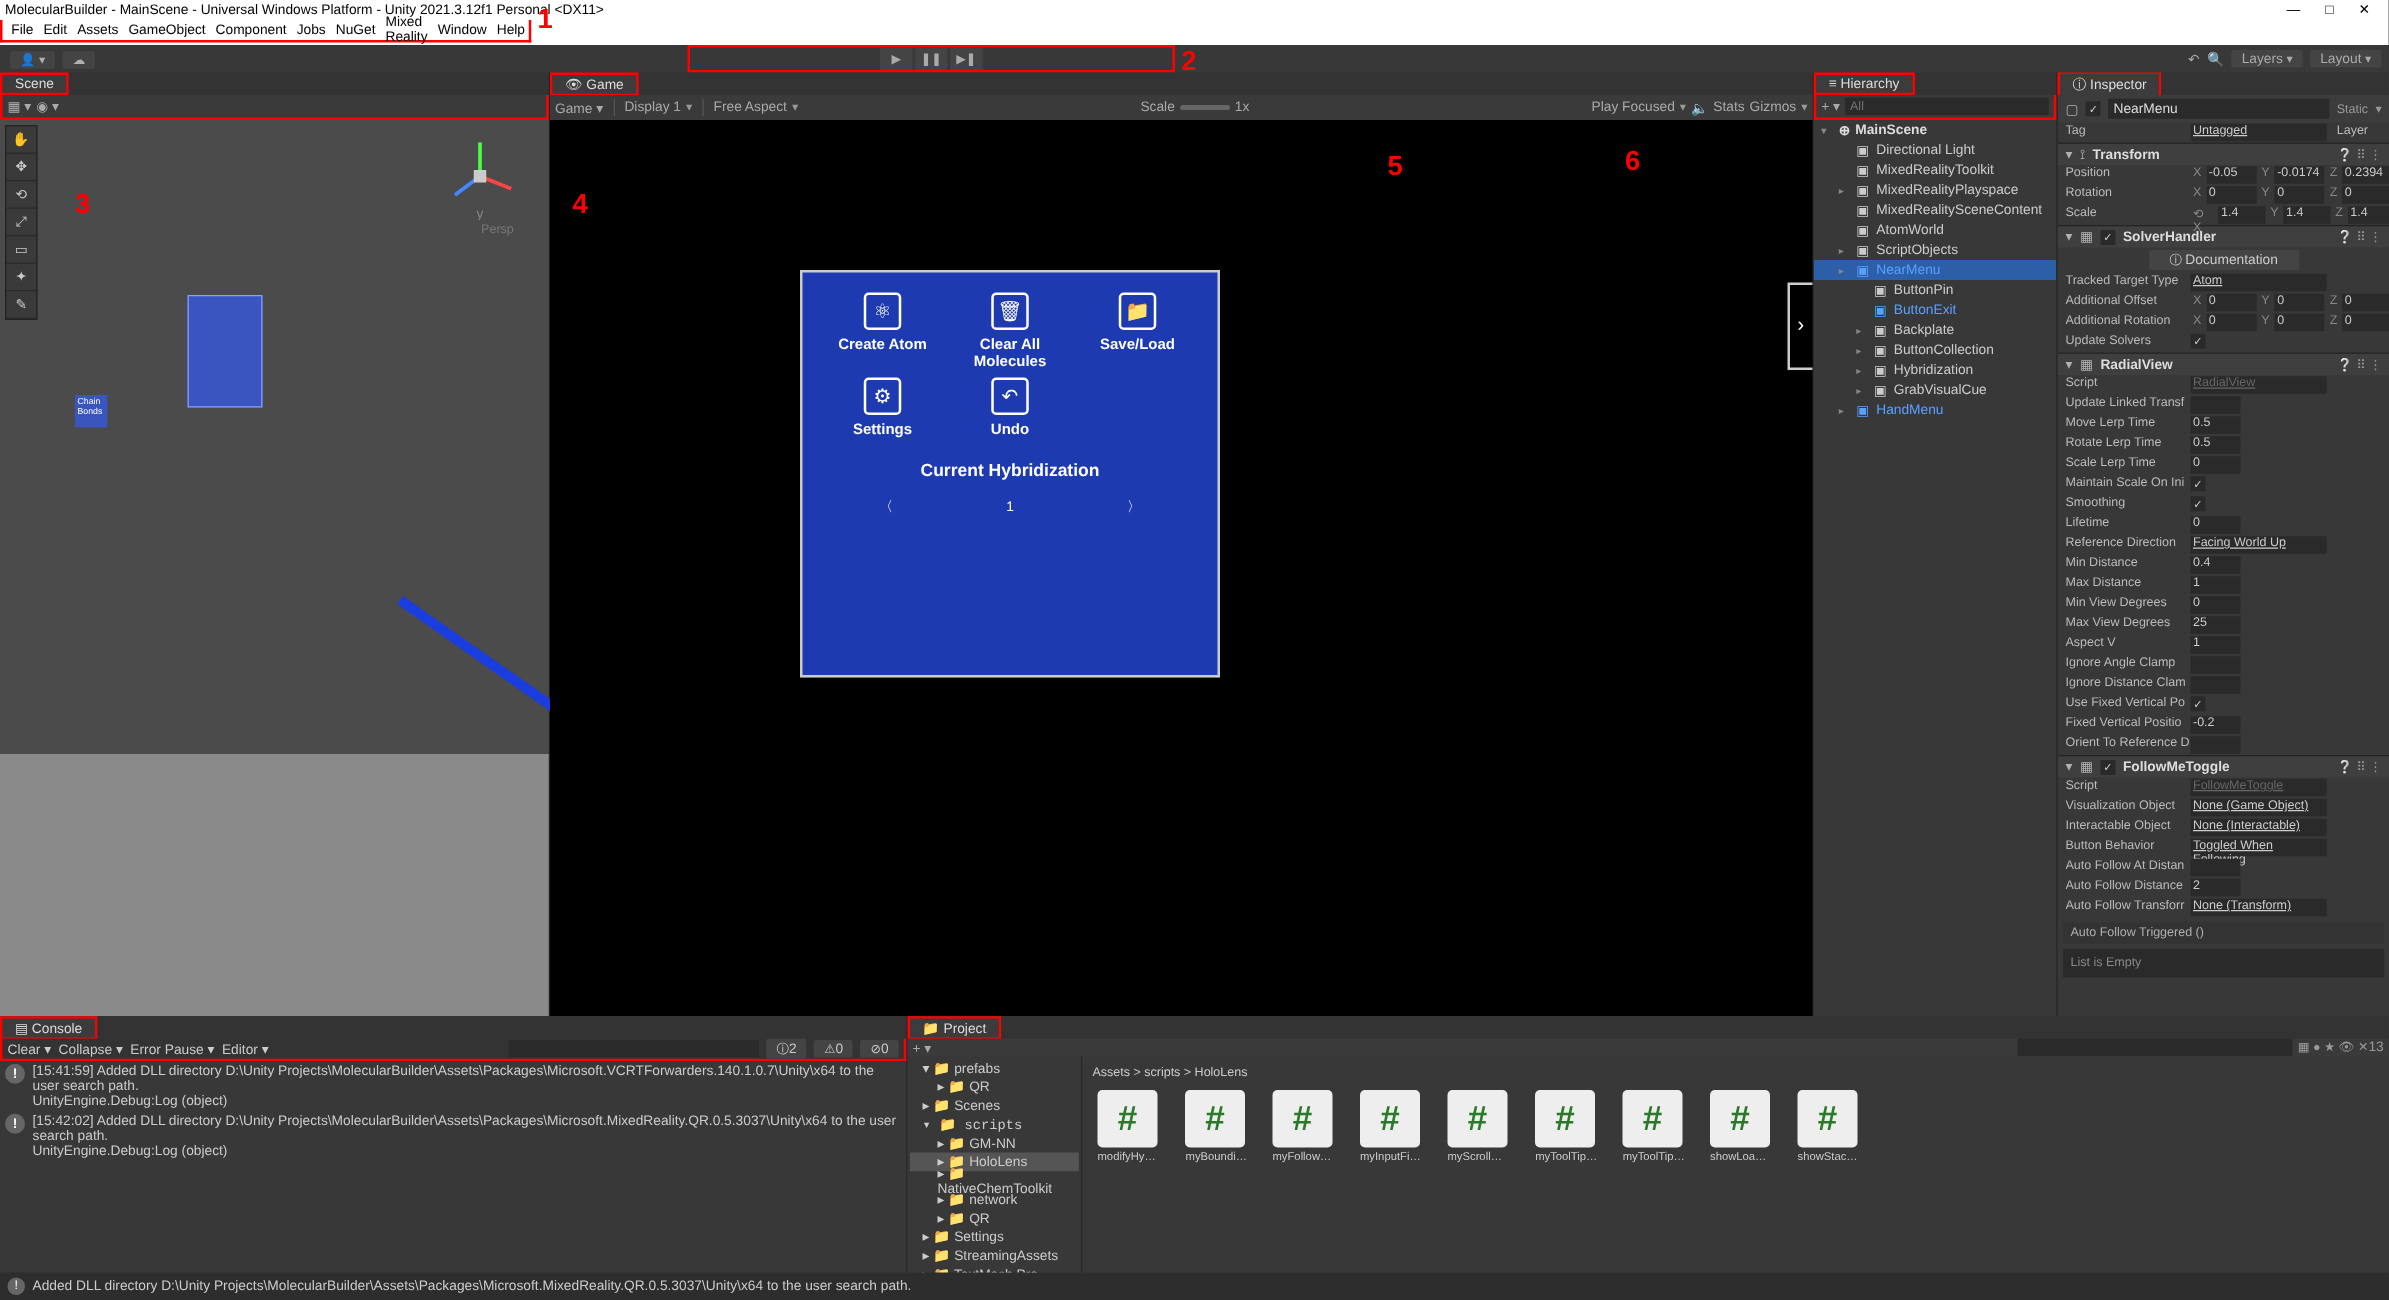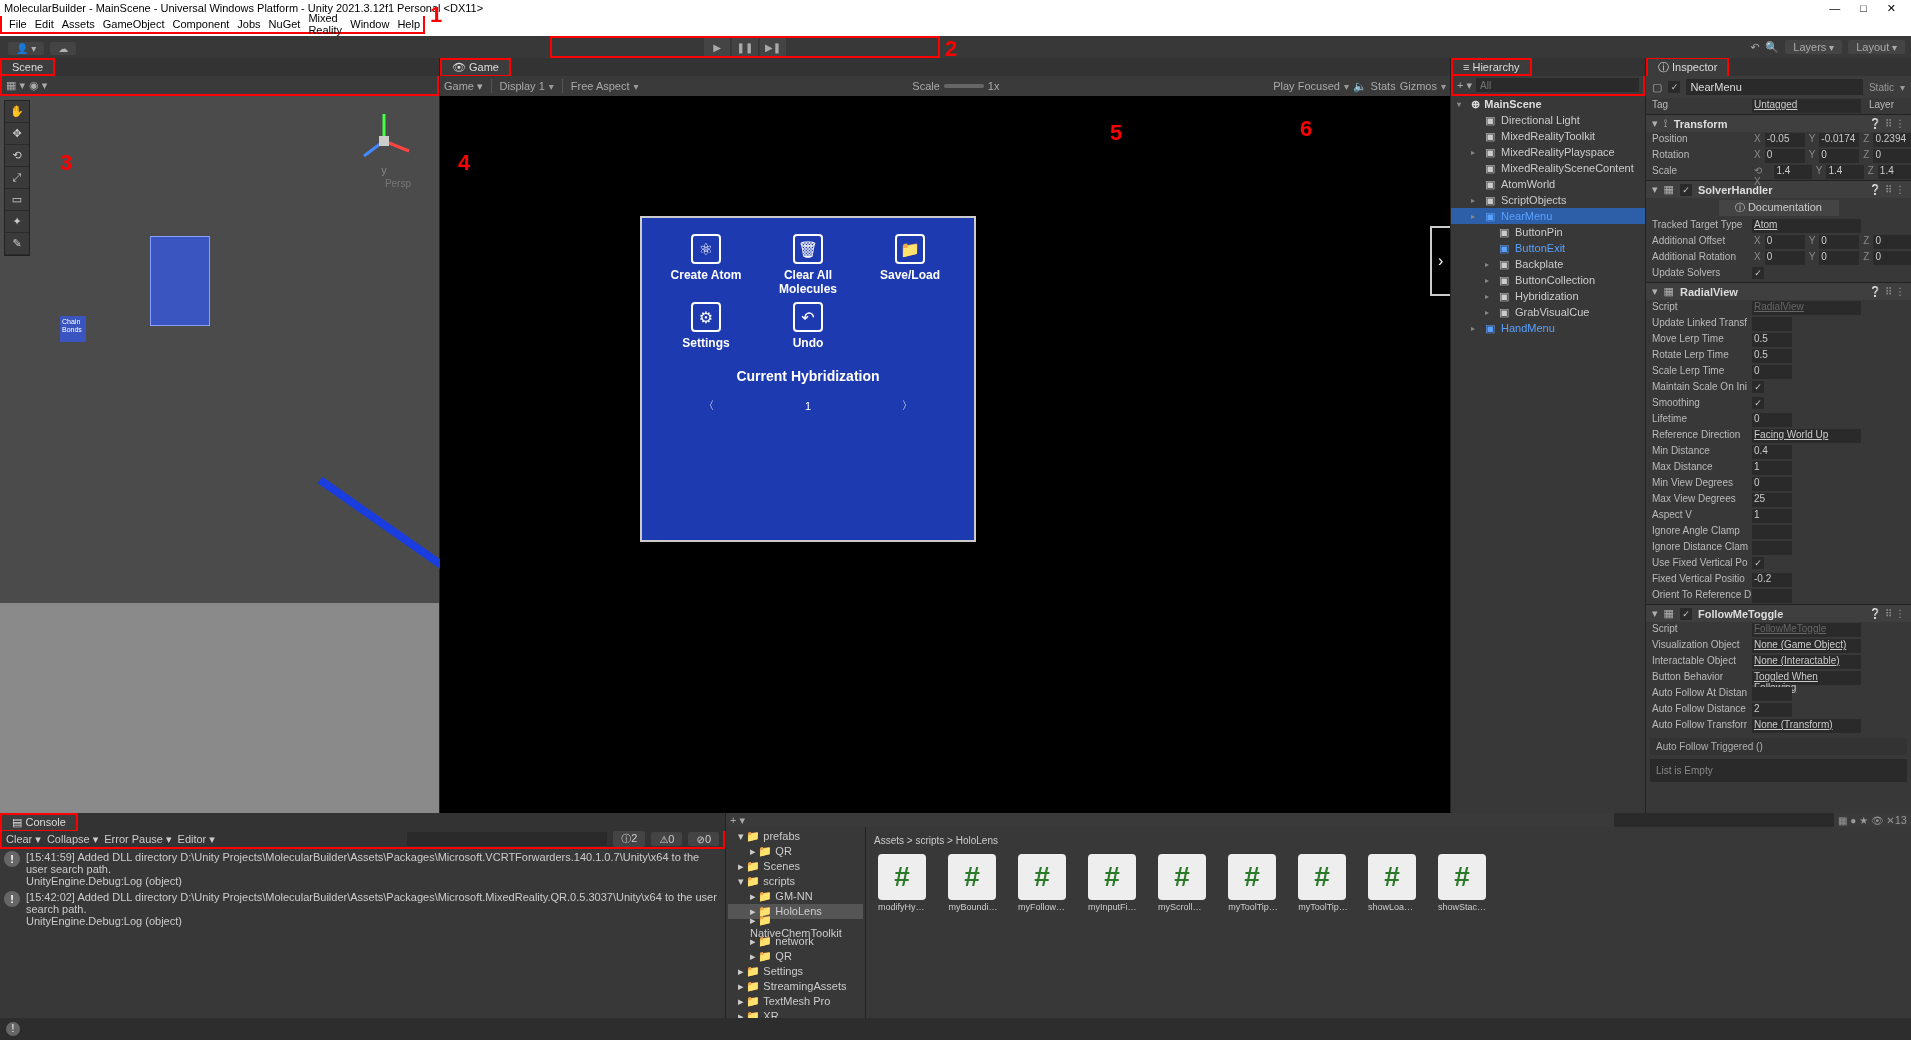--- a/index.html
+++ b/index.html
@@ -673,32 +673,38 @@
           <div class="txt">[15:41:59] Added DLL directory D:\Unity Projects\MolecularBuilder\Assets\Packages\Microsoft.VCRTForwarders.140.1.0.7\Unity\x64 to the user search path.<br>UnityEngine.Debug:Log (object)</div>
         </div>
         <div class="log">
           <div class="ico">!</div>
           <div class="txt">[15:42:02] Added DLL directory D:\Unity Projects\MolecularBuilder\Assets\Packages\Microsoft.MixedReality.QR.0.5.3037\Unity\x64 to the user search path.<br>UnityEngine.Debug:Log (object)</div>
         </div>
       </div>
   </div>
 
   <div class="project">
+    <div style="display:flex;">
+      <div class="tab-header boxed">
+        <div class="tab">📁 <span>Project</span></div>
+      </div>
+      <div style="flex:1" class="tab-header"></div>
+    </div>
     <div class="toolbar-row">
       <span>+ ▾</span>
       <span style="flex:1"></span>
       <input style="width: 220px; background: rgb(42, 42, 42); border: none; height: 14px;">
       <span class="tiny">▦ ● ★ 👁 ✕<span>13</span></span>
     </div>
     <div class="project-body">
       <div class="proj-tree" id="proj-tree">
           <div class="row" style="padding-left: 10px;">▾ 📁 prefabs</div>
           <div class="row" style="padding-left: 22px;">▸ 📁 QR</div>
           <div class="row" style="padding-left: 10px;">▸ 📁 Scenes</div>
-          <div class="row" style="padding-left: 10px;">▾ 📁 scripts</div>
+          <div class="row" style="padding-left: 10px; font-family: Liberation Mono, monospace;">▾ 📁 scripts</div>
           <div class="row" style="padding-left: 22px;">▸ 📁 GM-NN</div>
           <div class="row sel" style="padding-left: 22px;">▸ 📁 HoloLens</div>
           <div class="row" style="padding-left: 22px;">▸ 📁 NativeChemToolkit</div>
           <div class="row" style="padding-left: 22px;">▸ 📁 network</div>
           <div class="row" style="padding-left: 22px;">▸ 📁 QR</div>
           <div class="row" style="padding-left: 10px;">▸ 📁 Settings</div>
           <div class="row" style="padding-left: 10px;">▸ 📁 StreamingAssets</div>
           <div class="row" style="padding-left: 10px;">▸ 📁 TextMesh Pro</div>
           <div class="row" style="padding-left: 10px;">▸ 📁 XR</div>
         </div>
@@ -744,13 +750,14 @@
           </div>
       </div>
     </div>
 
   </div>
 
 </div>
 
 <div class="statusbar">
   <span class="ico">!</span>
+  <span>Added DLL directory D:\Unity Projects\MolecularBuilder\Assets\Packages\Microsoft.MixedReality.QR.0.5.3037\Unity\x64 to the user search path.</span>
 </div>
 
 </body></html>

